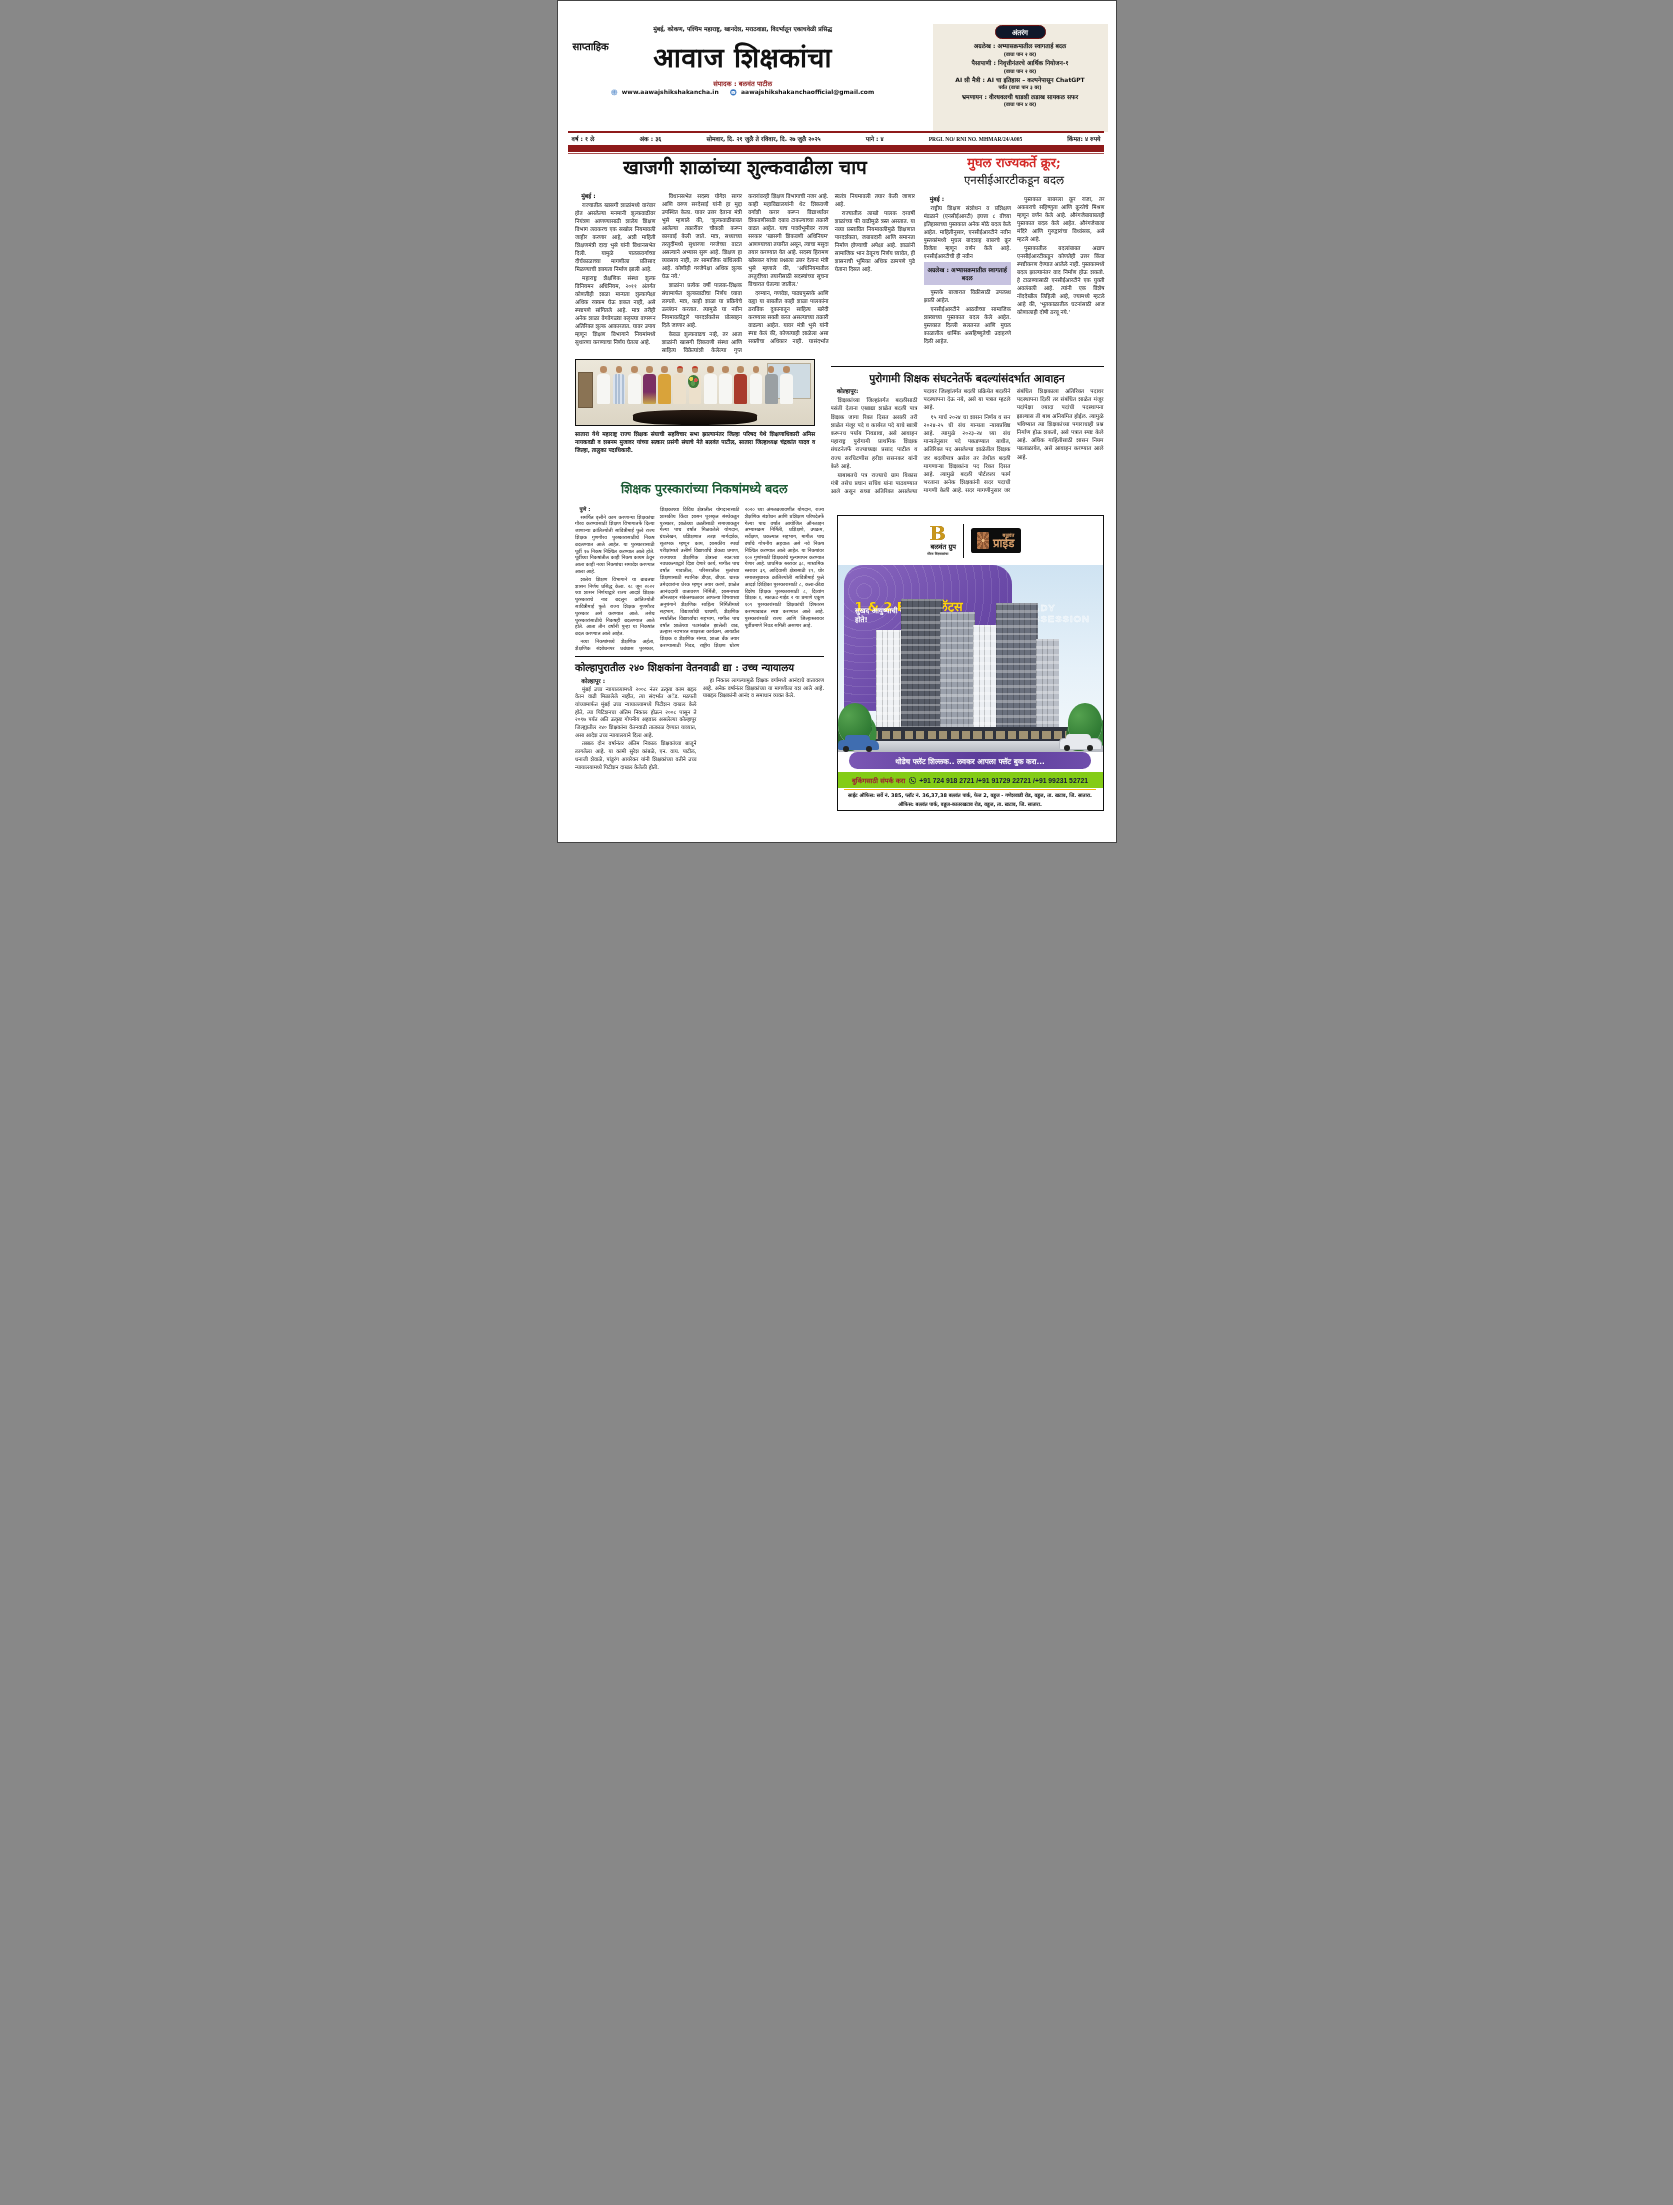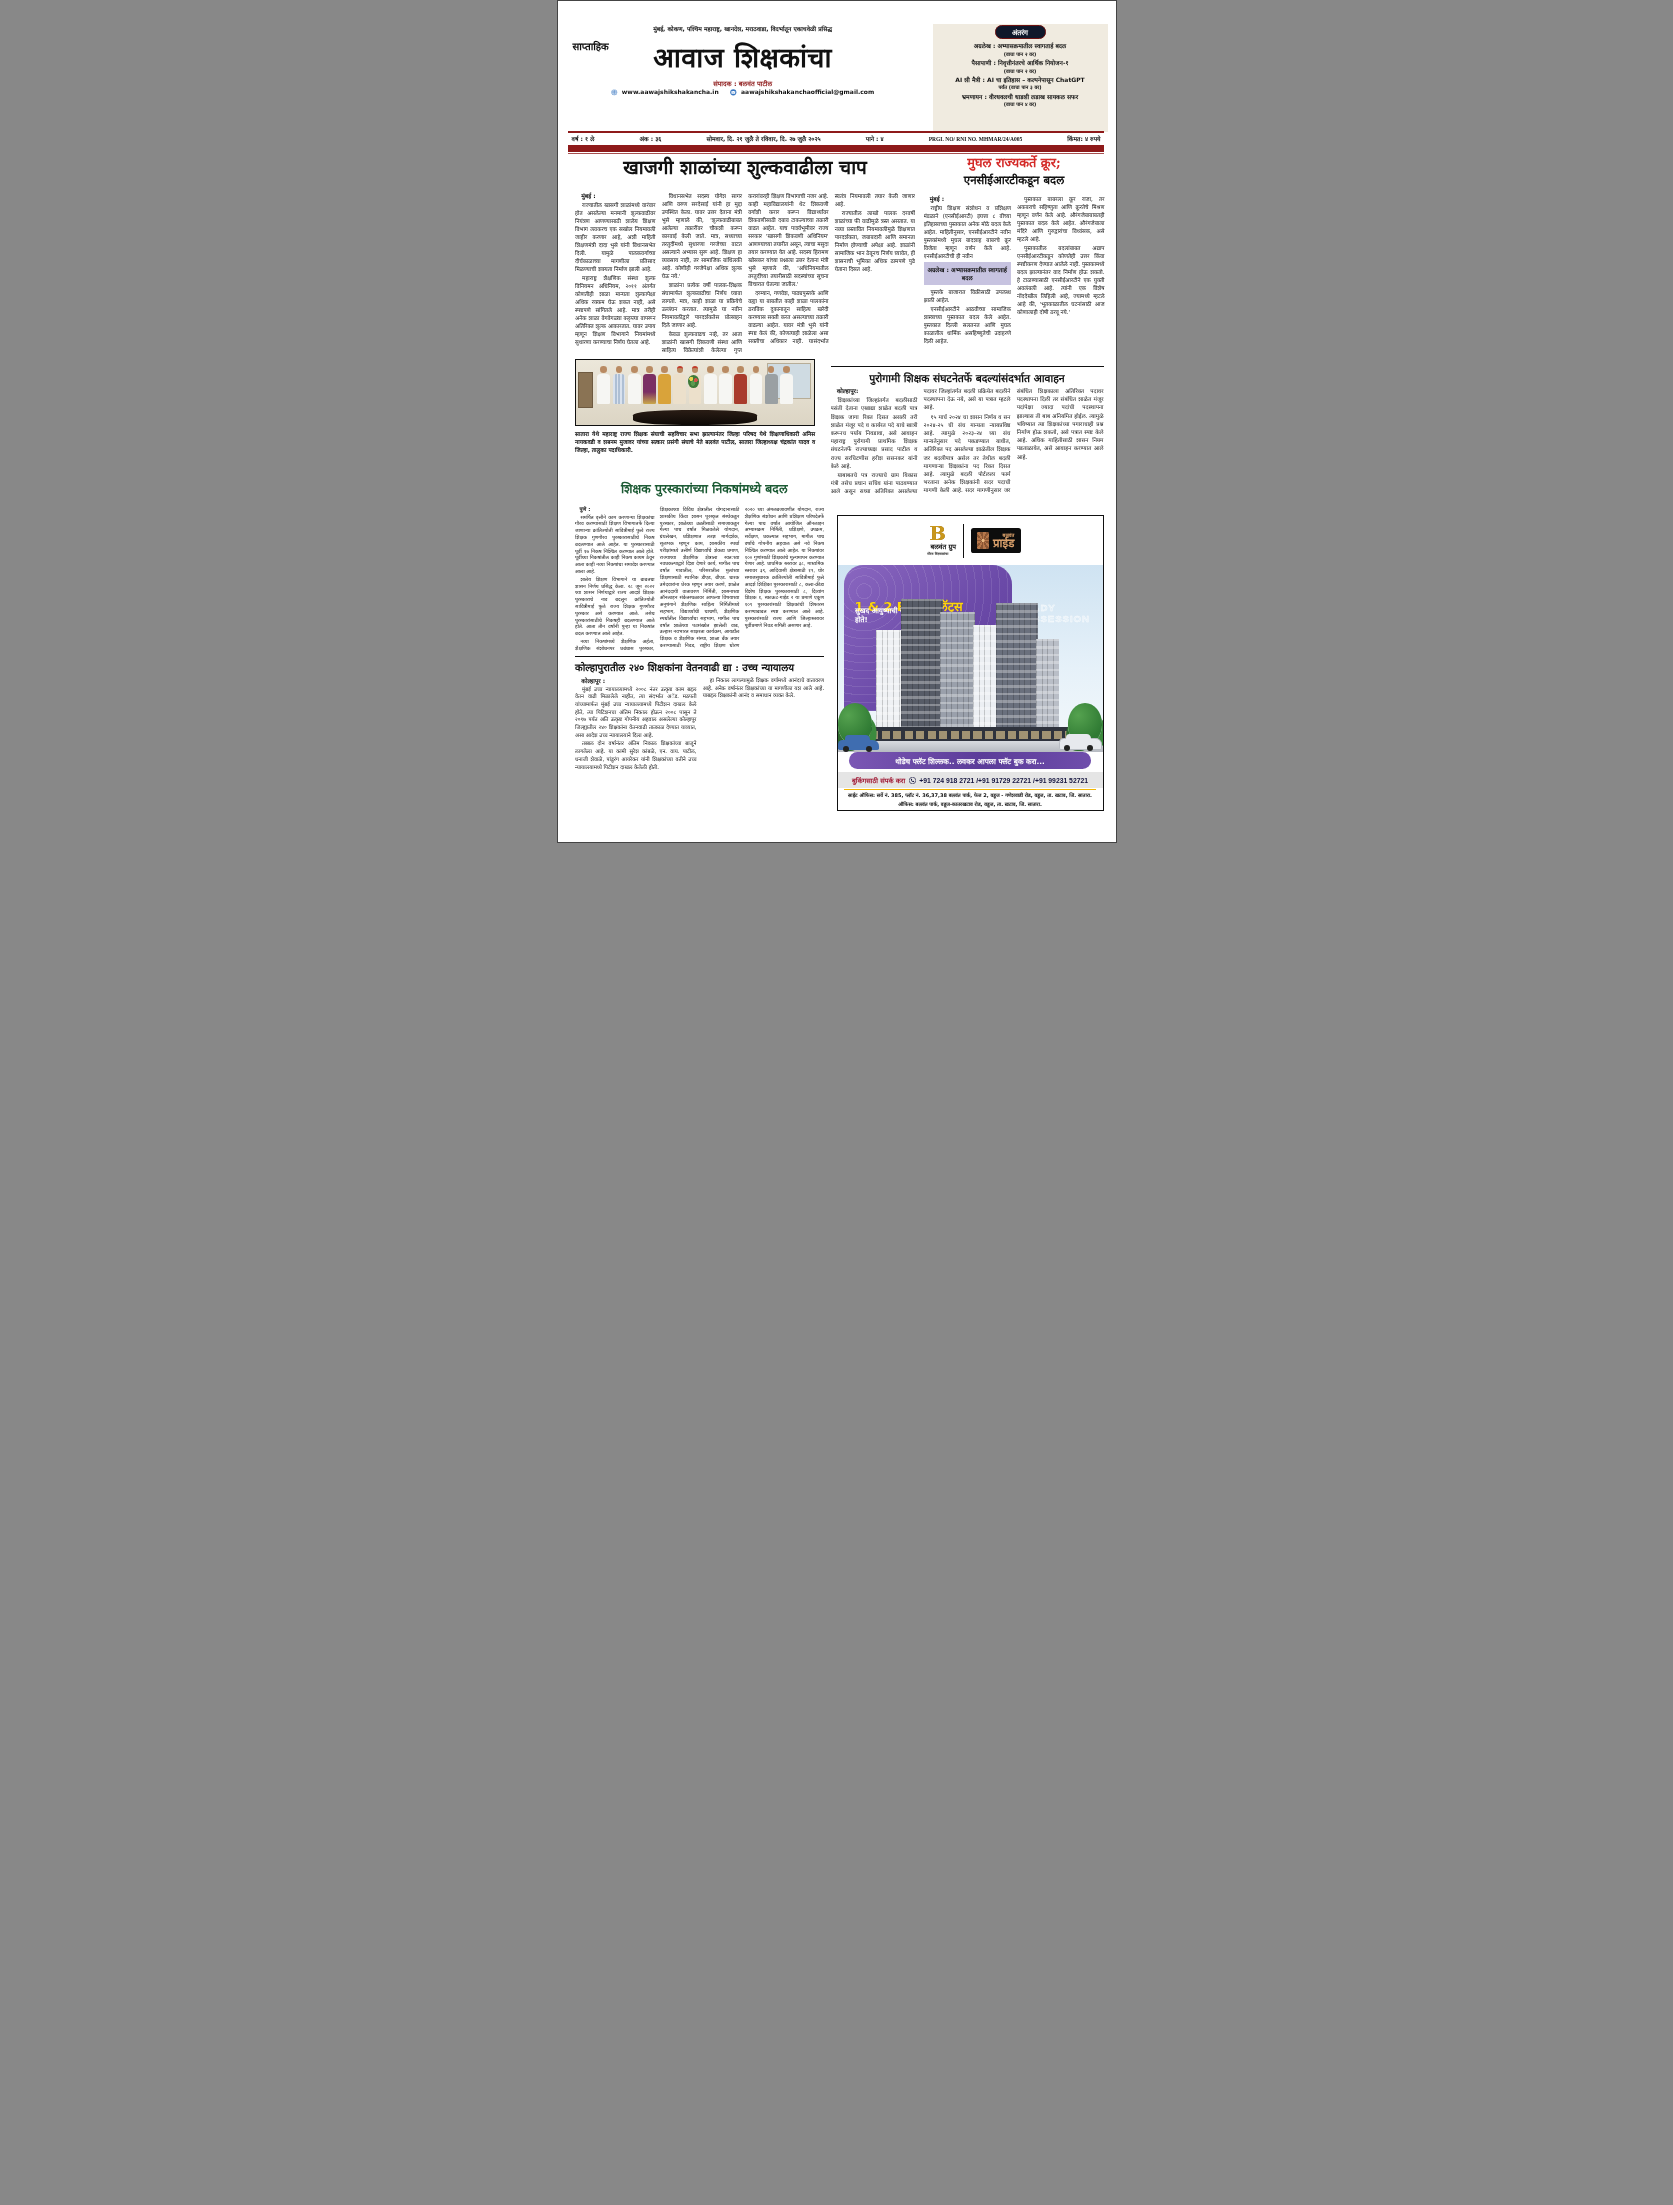--- a/index.html
+++ b/index.html
@@ -40,21 +40,21 @@
 
   
   .headline-main{left:17.6px;top:156px;width:340px;font-size:19px;font-weight:900;line-height:1.1;
                  font-family:"DejaVu Serif","DejaVu Sans",serif;}
   .body-cols{column-gap:6.2px;column-fill:auto;font-size:5.5px;line-height:8px;}
   .body-cols p{margin:0 0 0.9px 0;text-indent:7px;}
   .dateline{font-weight:bold;font-size:6px;margin:0 0 0.9px 6.2px;}
   .main-body{left:17.6px;top:191px;width:340px;height:165px;column-count:4;}
   .mughal-head1{left:366px;top:152px;width:181px;font-size:12.8px;font-weight:900;color:#d42a28;
                 font-family:"DejaVu Serif","DejaVu Sans",serif;}
-  .mughal-head2{left:366px;top:171px;width:181px;font-size:11.5px;font-weight:700;
+  .mughal-head2{left:366px;top:171px;width:181px;font-size:11.5px;font-weight:400;
                 font-family:"DejaVu Serif","DejaVu Sans",serif;}
   .mughal-body{left:366px;top:194px;width:181px;height:162px;column-count:2;}
   .hl-box{background:#c7c3e0;font-weight:bold;font-size:6px;text-align:center;
           padding:3.5px 2.6px;margin:2.6px 0;break-inside:avoid;line-height:1.3;}
 
   .rule{background:#111;height:0.9px;}
   .purog-rule{left:273px;top:365px;width:273px;}
   .purog-head{left:273px;top:370px;width:273px;font-size:10.6px;font-weight:900;
               font-family:"DejaVu Serif","DejaVu Sans",serif;}
   .purog-body{left:273px;top:386px;width:273px;height:115px;column-count:3;font-size:5.7px;line-height:8.2px;}
@@ -145,21 +145,21 @@
   .car{position:absolute;bottom:1.8px;width:41px;height:10.6px;border-radius:4.4px 6.2px 1.8px 1.8px;}
   .car:before{content:"";position:absolute;left:6.2px;top:-4.4px;right:9.7px;height:6.2px;border-radius:3.5px 4.4px 0 0;background:inherit;}
   .car:after{content:"";position:absolute;left:4.4px;bottom:-2.2px;width:6.2px;height:6.2px;border-radius:50%;
              background:#222;box-shadow:23px 0 0 #222;}
   .car-l{left:0.9px;background:#3f6db0;}
   .car-r{right:0.9px;background:#e7e9ee;border:0.4px solid #b9bdc4;}
   .ad-pillband{height:20px;display:flex;align-items:flex-start;justify-content:center;background:#fff;}
   .ad-pill{width:242px;height:17px;border-radius:8.4px;display:flex;align-items:center;justify-content:center;
            background:linear-gradient(90deg,#7b57b4,#5b3c99 55%,#6f4dab);color:#fff;
            font-size:7.3px;font-weight:900;}
-  .ad-contact{height:16px;display:flex;align-items:center;justify-content:center;gap:3.5px;background:#e5e5e5;}
+  .ad-contact{height:16px;display:flex;align-items:center;justify-content:center;gap:3.5px;background:#84cc16;}
   .ad-contact .lbl{font-size:6.6px;font-weight:900;color:#a01a35;}
   .ad-contact .ph{font-size:6.8px;font-weight:900;color:#14143e;font-family:"Liberation Sans",sans-serif;}
   .ad-yellow{height:1.3px;background:#f2b705;margin:0.9px 6.2px;}
   .ad-addr{font-size:5px;font-weight:bold;text-align:center;line-height:1.55;padding:1.3px 3.5px 0 3.5px;}
 </style>
 </head>
 <body>
 
 <div class="page">
 

